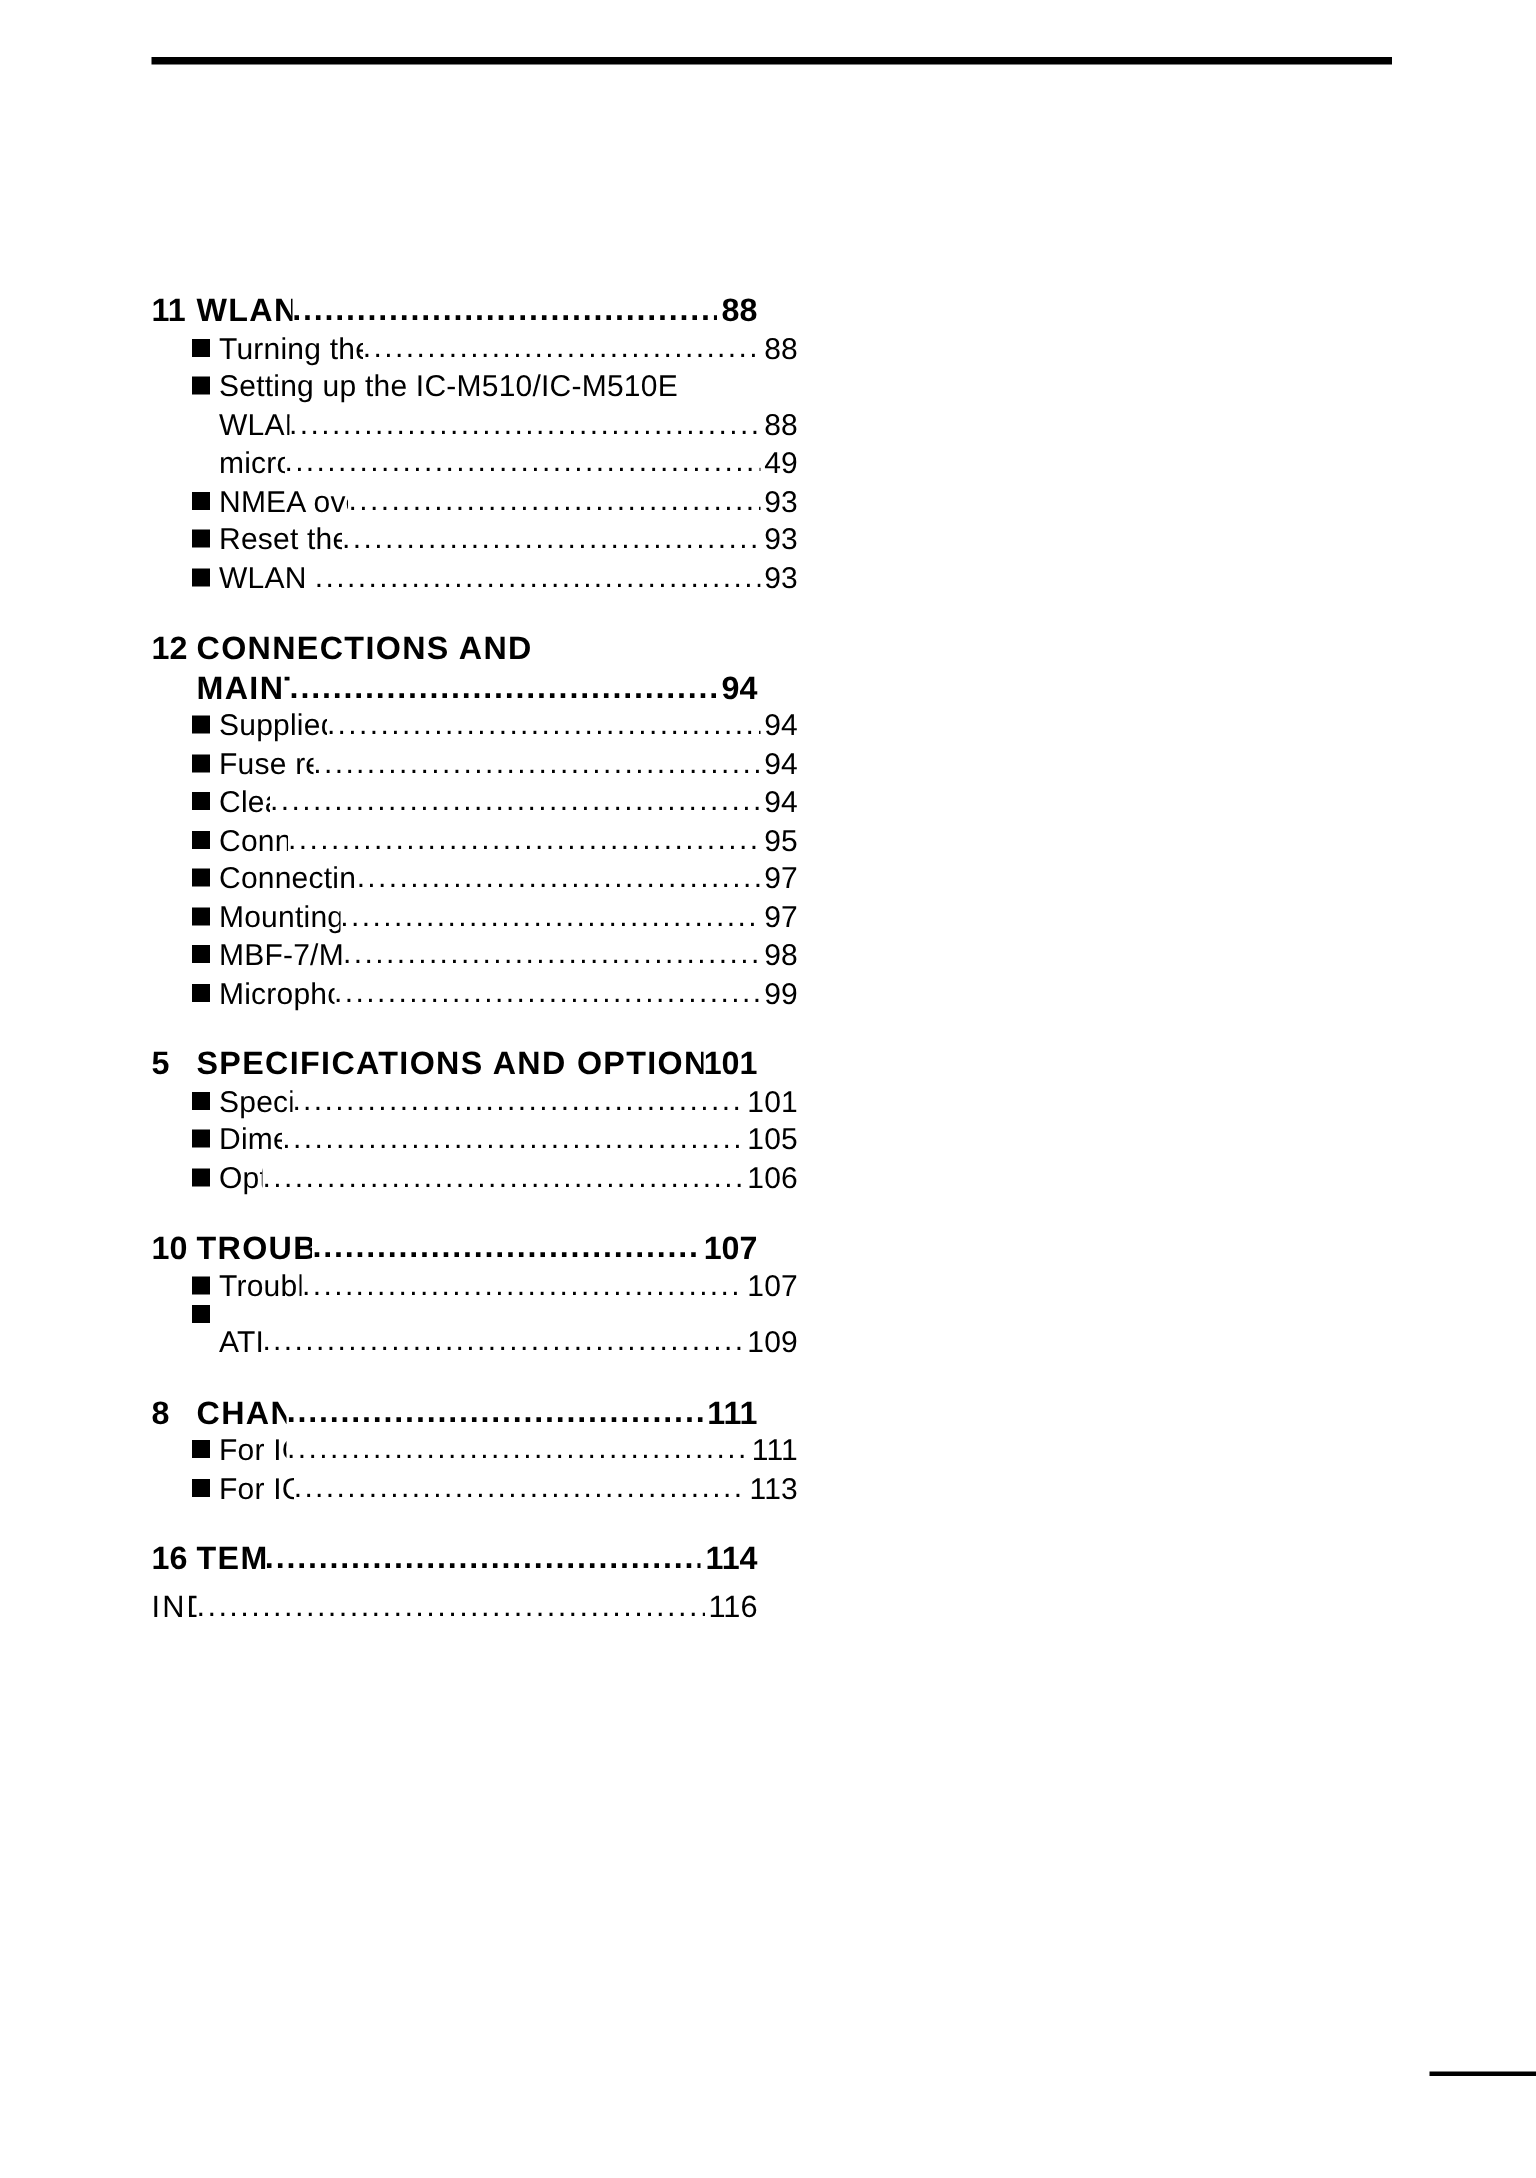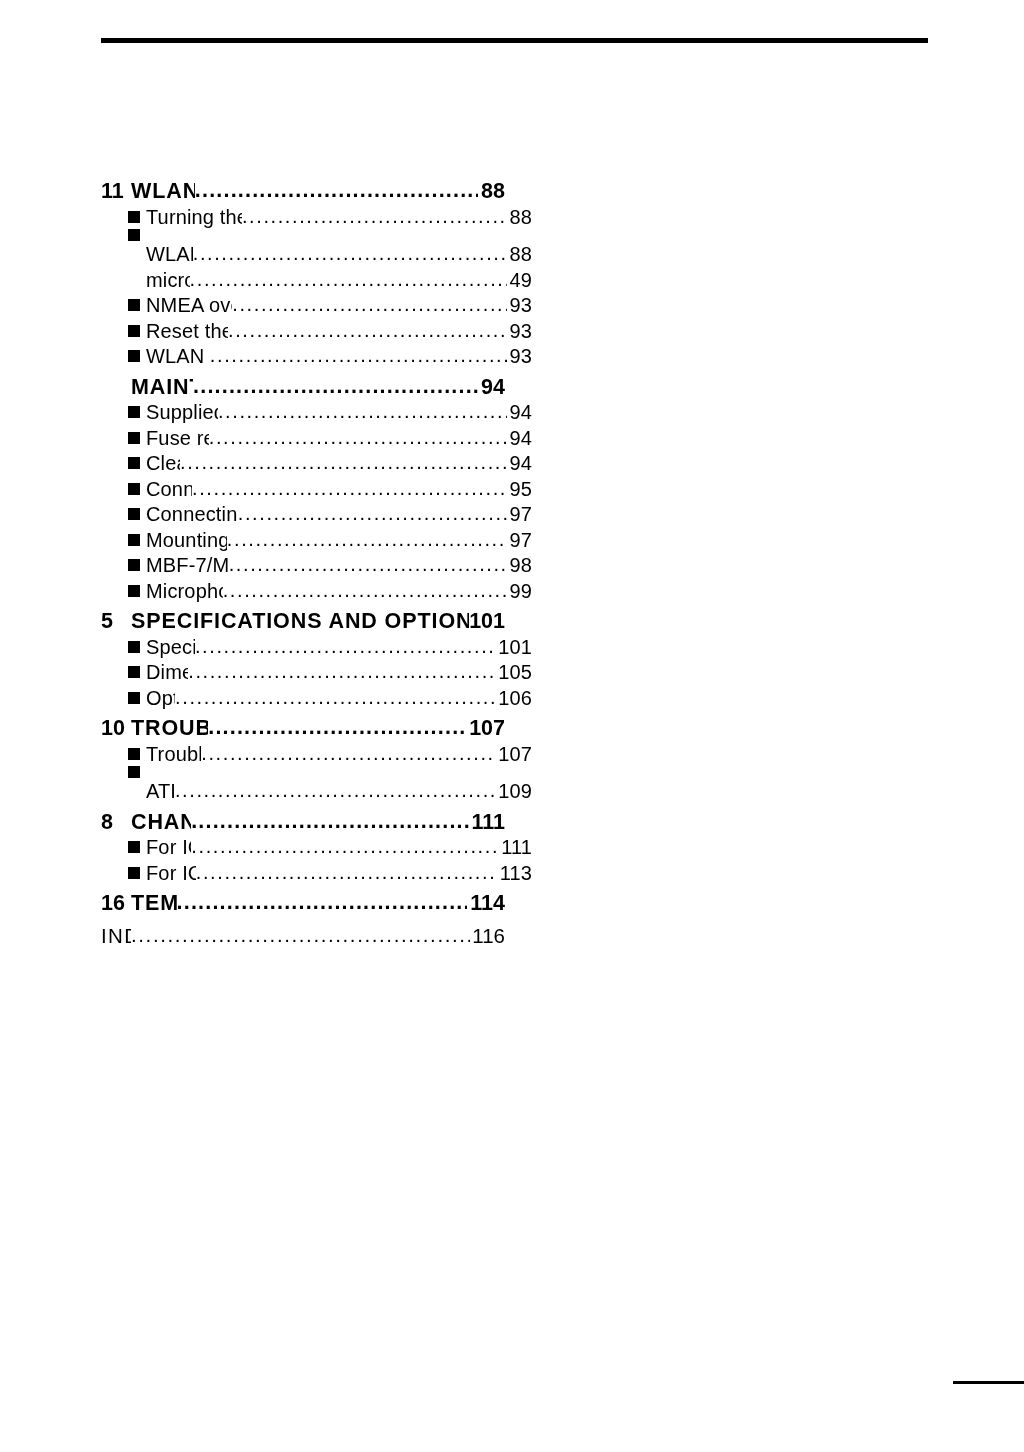--- a/index.html
+++ b/index.html
@@ -89,21 +89,21 @@
     text-align: center;
     padding-left: 2px;
   }
 
   
   .chapter {
     font-weight: bold;
     font-size: 21.5px;
     line-height: 26.5px;
     letter-spacing: 0.9px;
-    margin-top: 4px;
+    margin-top: 20px;
   }
   .chapter .num {
     flex: 0 0 auto;
     display: inline-block;
     min-width: 26px;
     letter-spacing: 0px;
   }
   .chapter .label {
     padding-left: 4px;
   }
@@ -170,20 +170,21 @@
       <div class="line">
         <span class="bullet"></span>
         <span class="label">Turning the WLAN function ON</span>
         <span class="leaders"></span>
         <span class="pnum">88</span>
       </div>
     </div>
     <div class="entry section">
       <div class="line">
         <span class="bullet"></span>
+        <span class="label">Setting up the IC-M510/IC-M510E</span>
       </div>
       <div class="line">
         <span class="label cont">WLAN mode</span>
         <span class="leaders"></span>
         <span class="pnum">88</span>
       </div>
     </div>
     <div class="entry section">
       <div class="line">
         <span class="label cont">microphone</span>
@@ -209,20 +210,24 @@
     </div>
     <div class="entry section">
       <div class="line">
         <span class="bullet"></span>
         <span class="label">WLAN Information</span>
         <span class="leaders"></span>
         <span class="pnum">93</span>
       </div>
     </div>
     <div class="entry chapter">
+      <div class="line">
+        <span class="num">12</span>
+        <span class="label">CONNECTIONS AND</span>
+      </div>
       <div class="line">
         <span class="label cont">MAINTENANCE</span>
         <span class="leaders"></span>
         <span class="pnum">94</span>
       </div>
     </div>
     <div class="entry section">
       <div class="line">
         <span class="bullet"></span>
         <span class="label">Supplied accessories</span>

